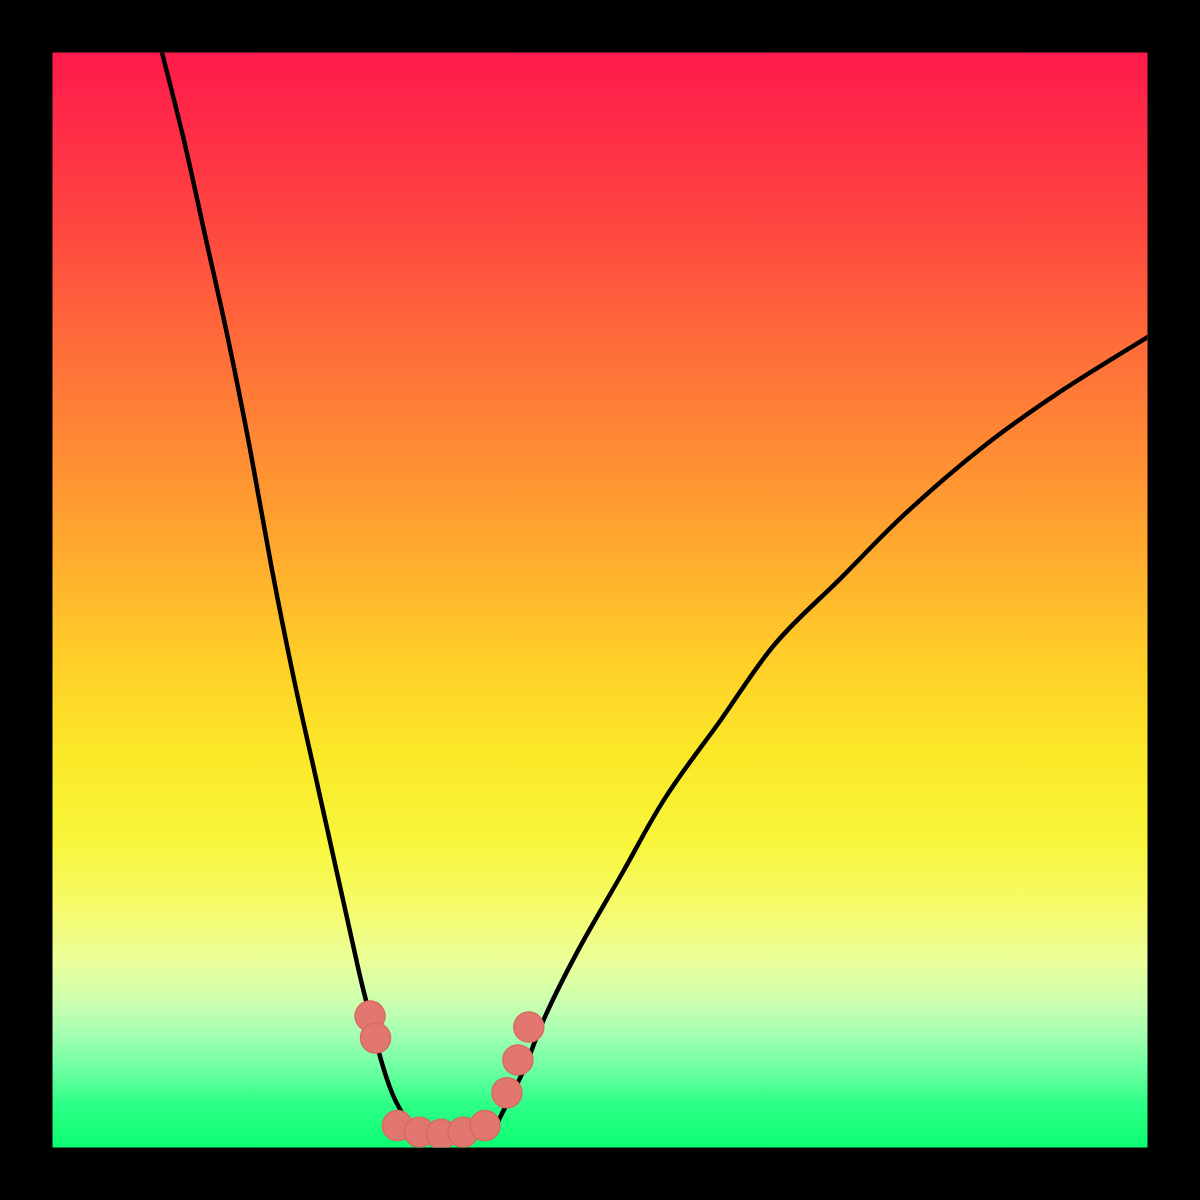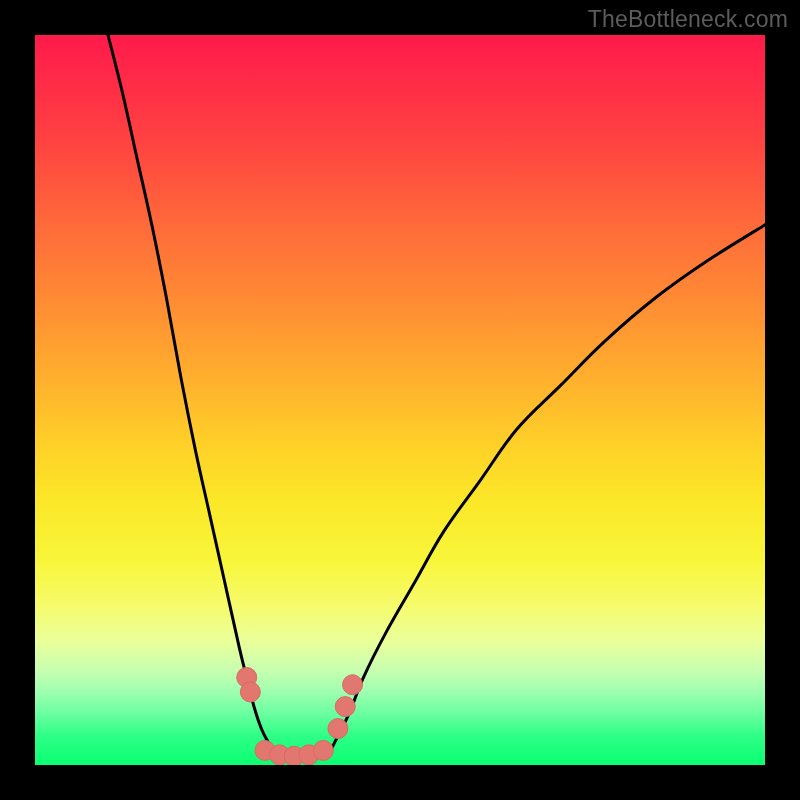--- a/index.html
+++ b/index.html
@@ -60,21 +60,20 @@
     left: 0;
     top: 0;
     width: 730px;
     height: 730px;
   }
 </style>
 </head>
 <body>
 
 <div class="frame">
-  <div class="watermark">TheBottleneck.com</div>
 
   <div class="plot-area">
     <svg class="curves" viewBox="0 0 730 730" preserveAspectRatio="none">
       <g>
           <path d="M 73 0 C 75.628 10.511999999999995, 82.344 36.06199999999997, 87.6 58.39999999999998 C 92.856 80.73799999999999, 96.944 100.44800000000004, 102.2 124.10000000000002 C 107.456 147.752, 111.544 164.83399999999995, 116.8 189.79999999999995 C 122.056 214.76599999999996, 126.144 235.20600000000002, 131.4 262.8 C 136.656 290.394, 140.744 315.506, 146 343.09999999999997 C 151.256 370.69399999999996, 155.344 391.134, 160.6 416.1 C 165.856 441.06600000000003, 169.944 458.14799999999997, 175.2 481.79999999999995 C 180.456 505.45199999999994, 184.544 523.848, 189.8 547.5 C 195.056 571.152, 200.458 596.118, 204.4 613.2 C 208.342 630.282, 209.072 631.888, 211.7 642.4 C 214.32799999999997 652.9119999999999, 216.37199999999999 662.402, 219 671.6 C 221.62800000000001 680.798, 223.67200000000003 686.93, 226.3 693.5 C 228.928 700.07, 230.972 702.844, 233.6 708.1 C 236.22799999999998 713.356, 239.586 720.072, 240.9 722.7" fill="none" stroke="#000000" stroke-width="3" stroke-linecap="round"></path>
           <path d="M 292 722.7 C 293.31399999999996 720.072, 295.35799999999995 715.984, 299.29999999999995 708.1 C 303.24199999999996 700.216, 308.64399999999995 690.726, 313.9 678.9 C 319.156 667.074, 321.93 656.8539999999999, 328.5 642.4 C 335.07 627.946, 341.202 615.682, 350.4 598.6 C 359.59799999999996 581.518, 369.088 565.896, 379.6 547.5 C 390.112 529.104, 396.974 514.7959999999999, 408.8 496.4 C 420.62600000000003 478.00399999999996, 432.16 463.696, 445.3 445.3 C 458.44 426.904, 467.346 411.282, 481.8 394.2 C 496.254 377.118, 509.83200000000005 366.16799999999995, 525.6 350.4 C 541.368 334.632, 552.318 322.368, 569.4 306.6 C 586.482 290.83200000000005, 602.104 277.254, 620.5 262.8 C 638.896 248.346, 651.89 239.44000000000003, 671.6 226.3 C 691.3100000000001 213.16, 719.488 196.36999999999998, 730 189.79999999999995" fill="none" stroke="#000000" stroke-width="3" stroke-linecap="round"></path>
           <path d="M 226.3 722.7 C 238.126 722.7, 280.174 722.7, 292 722.7" fill="none" stroke="#000000" stroke-width="2" stroke-linecap="round"></path>
         </g>
       <g>
           <circle cx="211.7" cy="642.4" r="10" fill="#e2776f" stroke="#d96a62" stroke-width="1"></circle>

